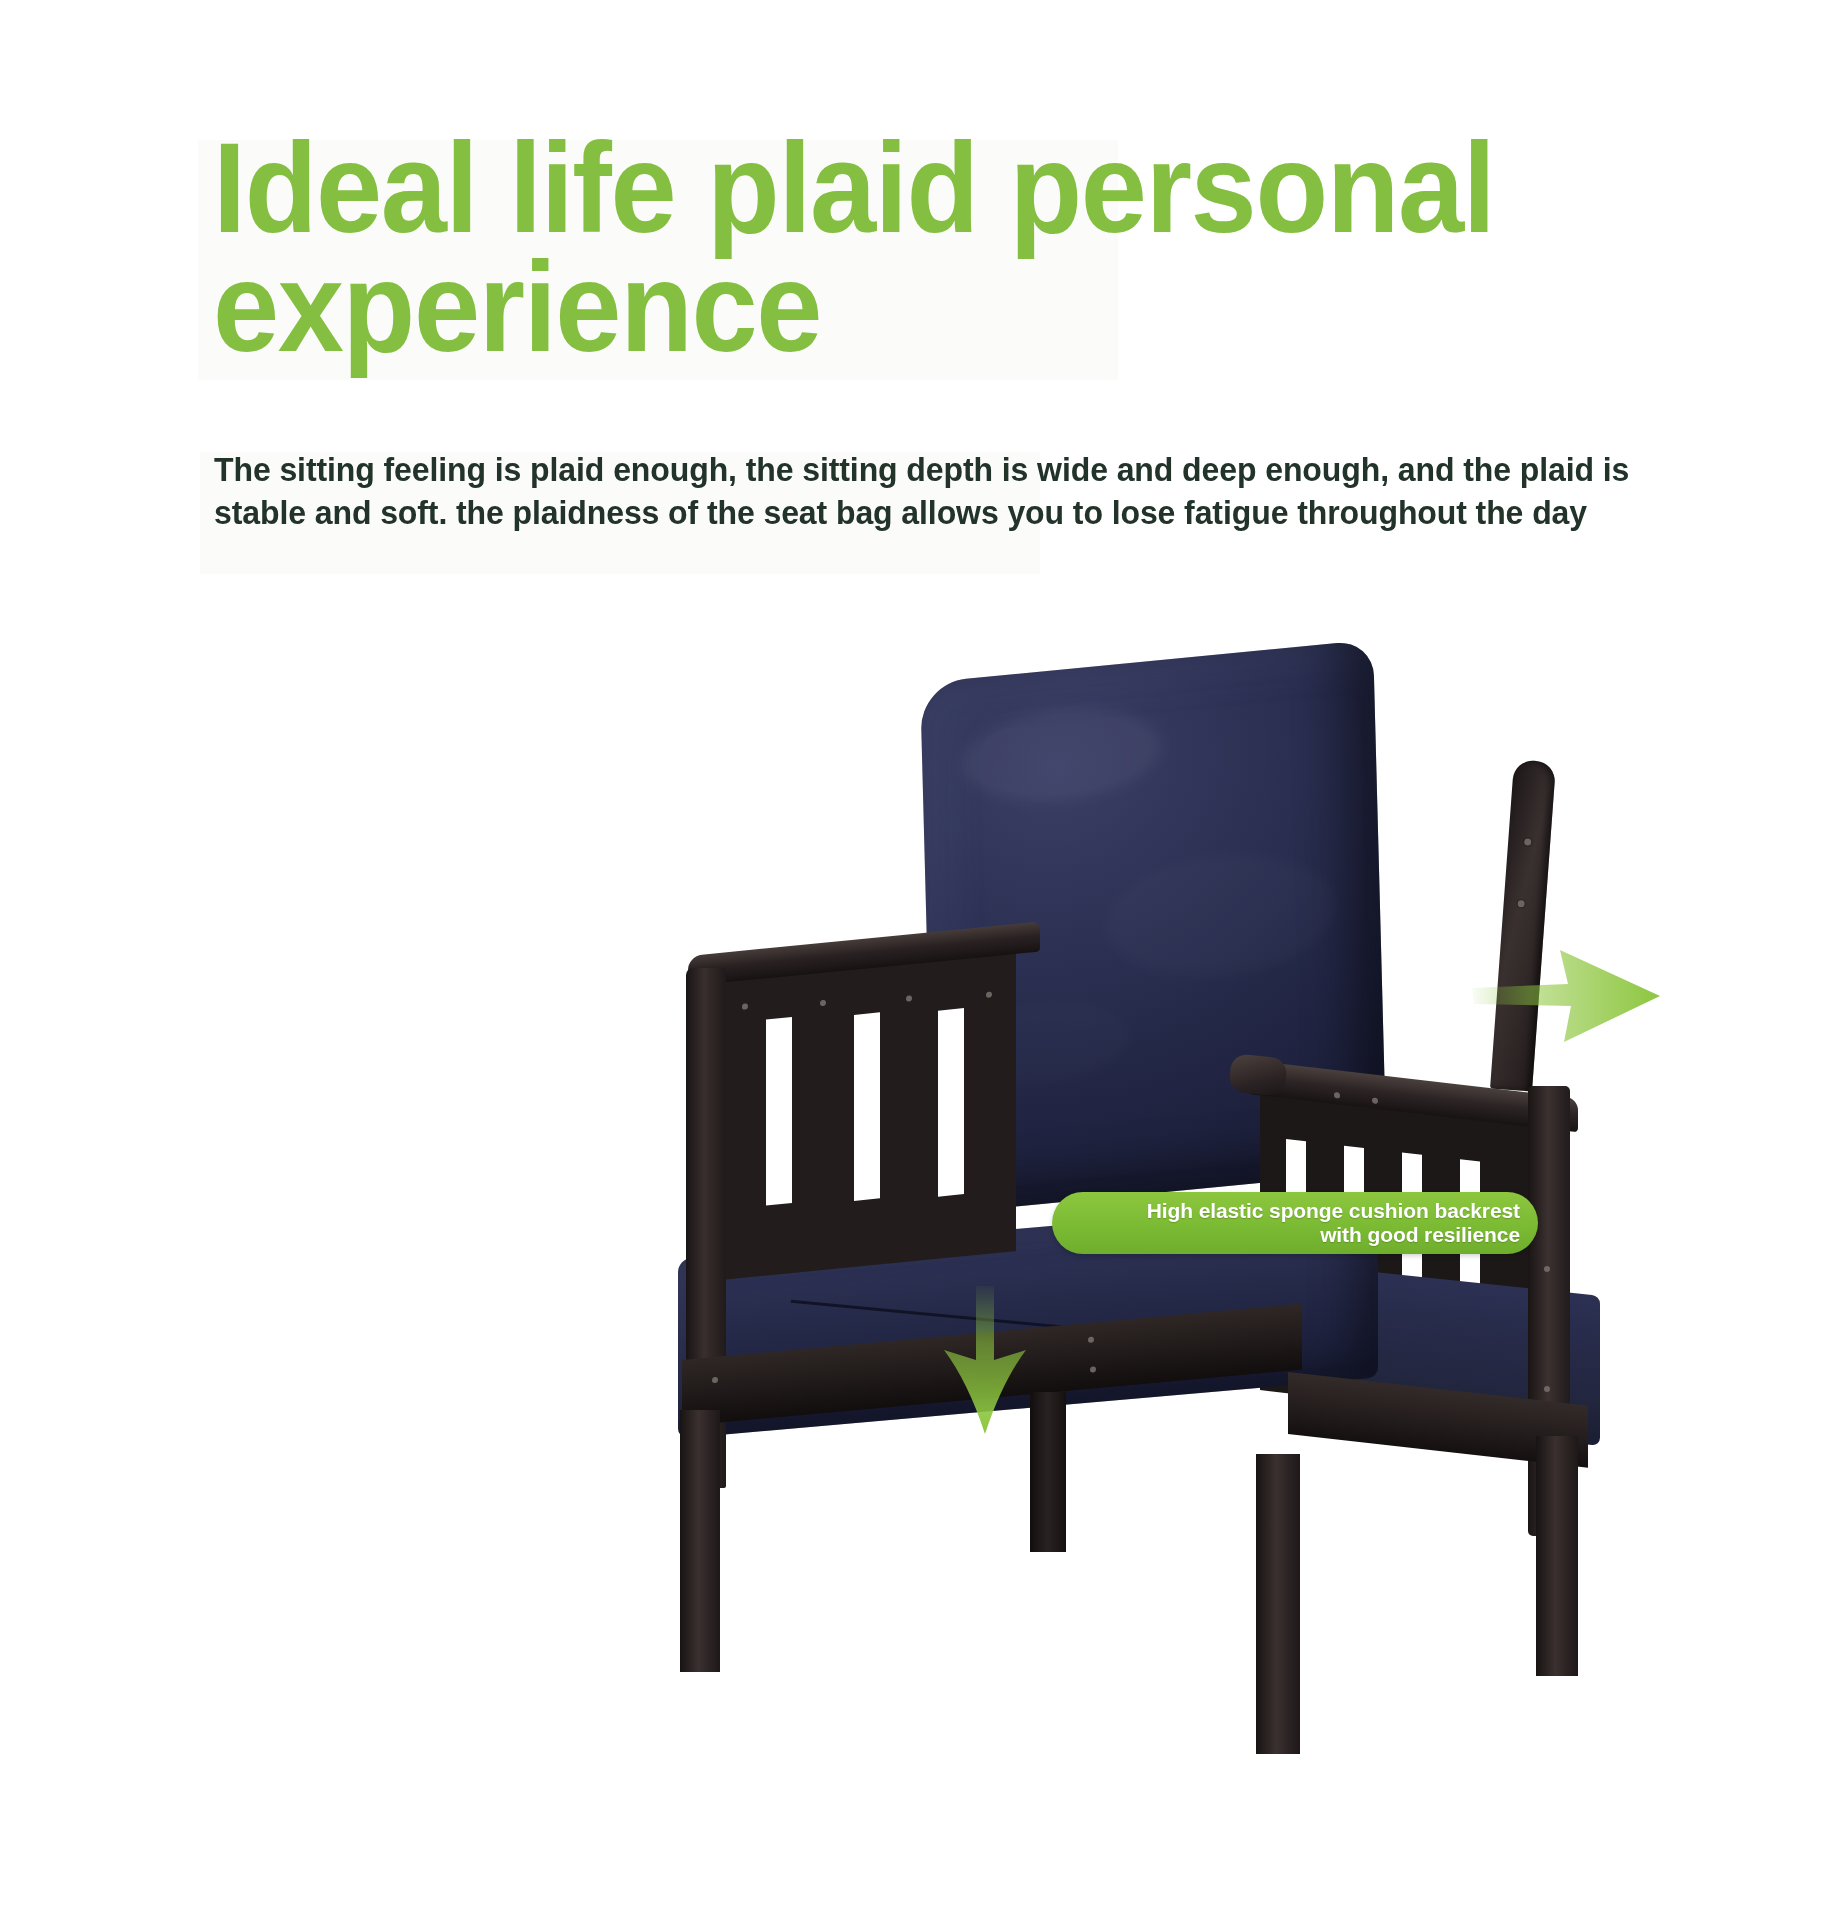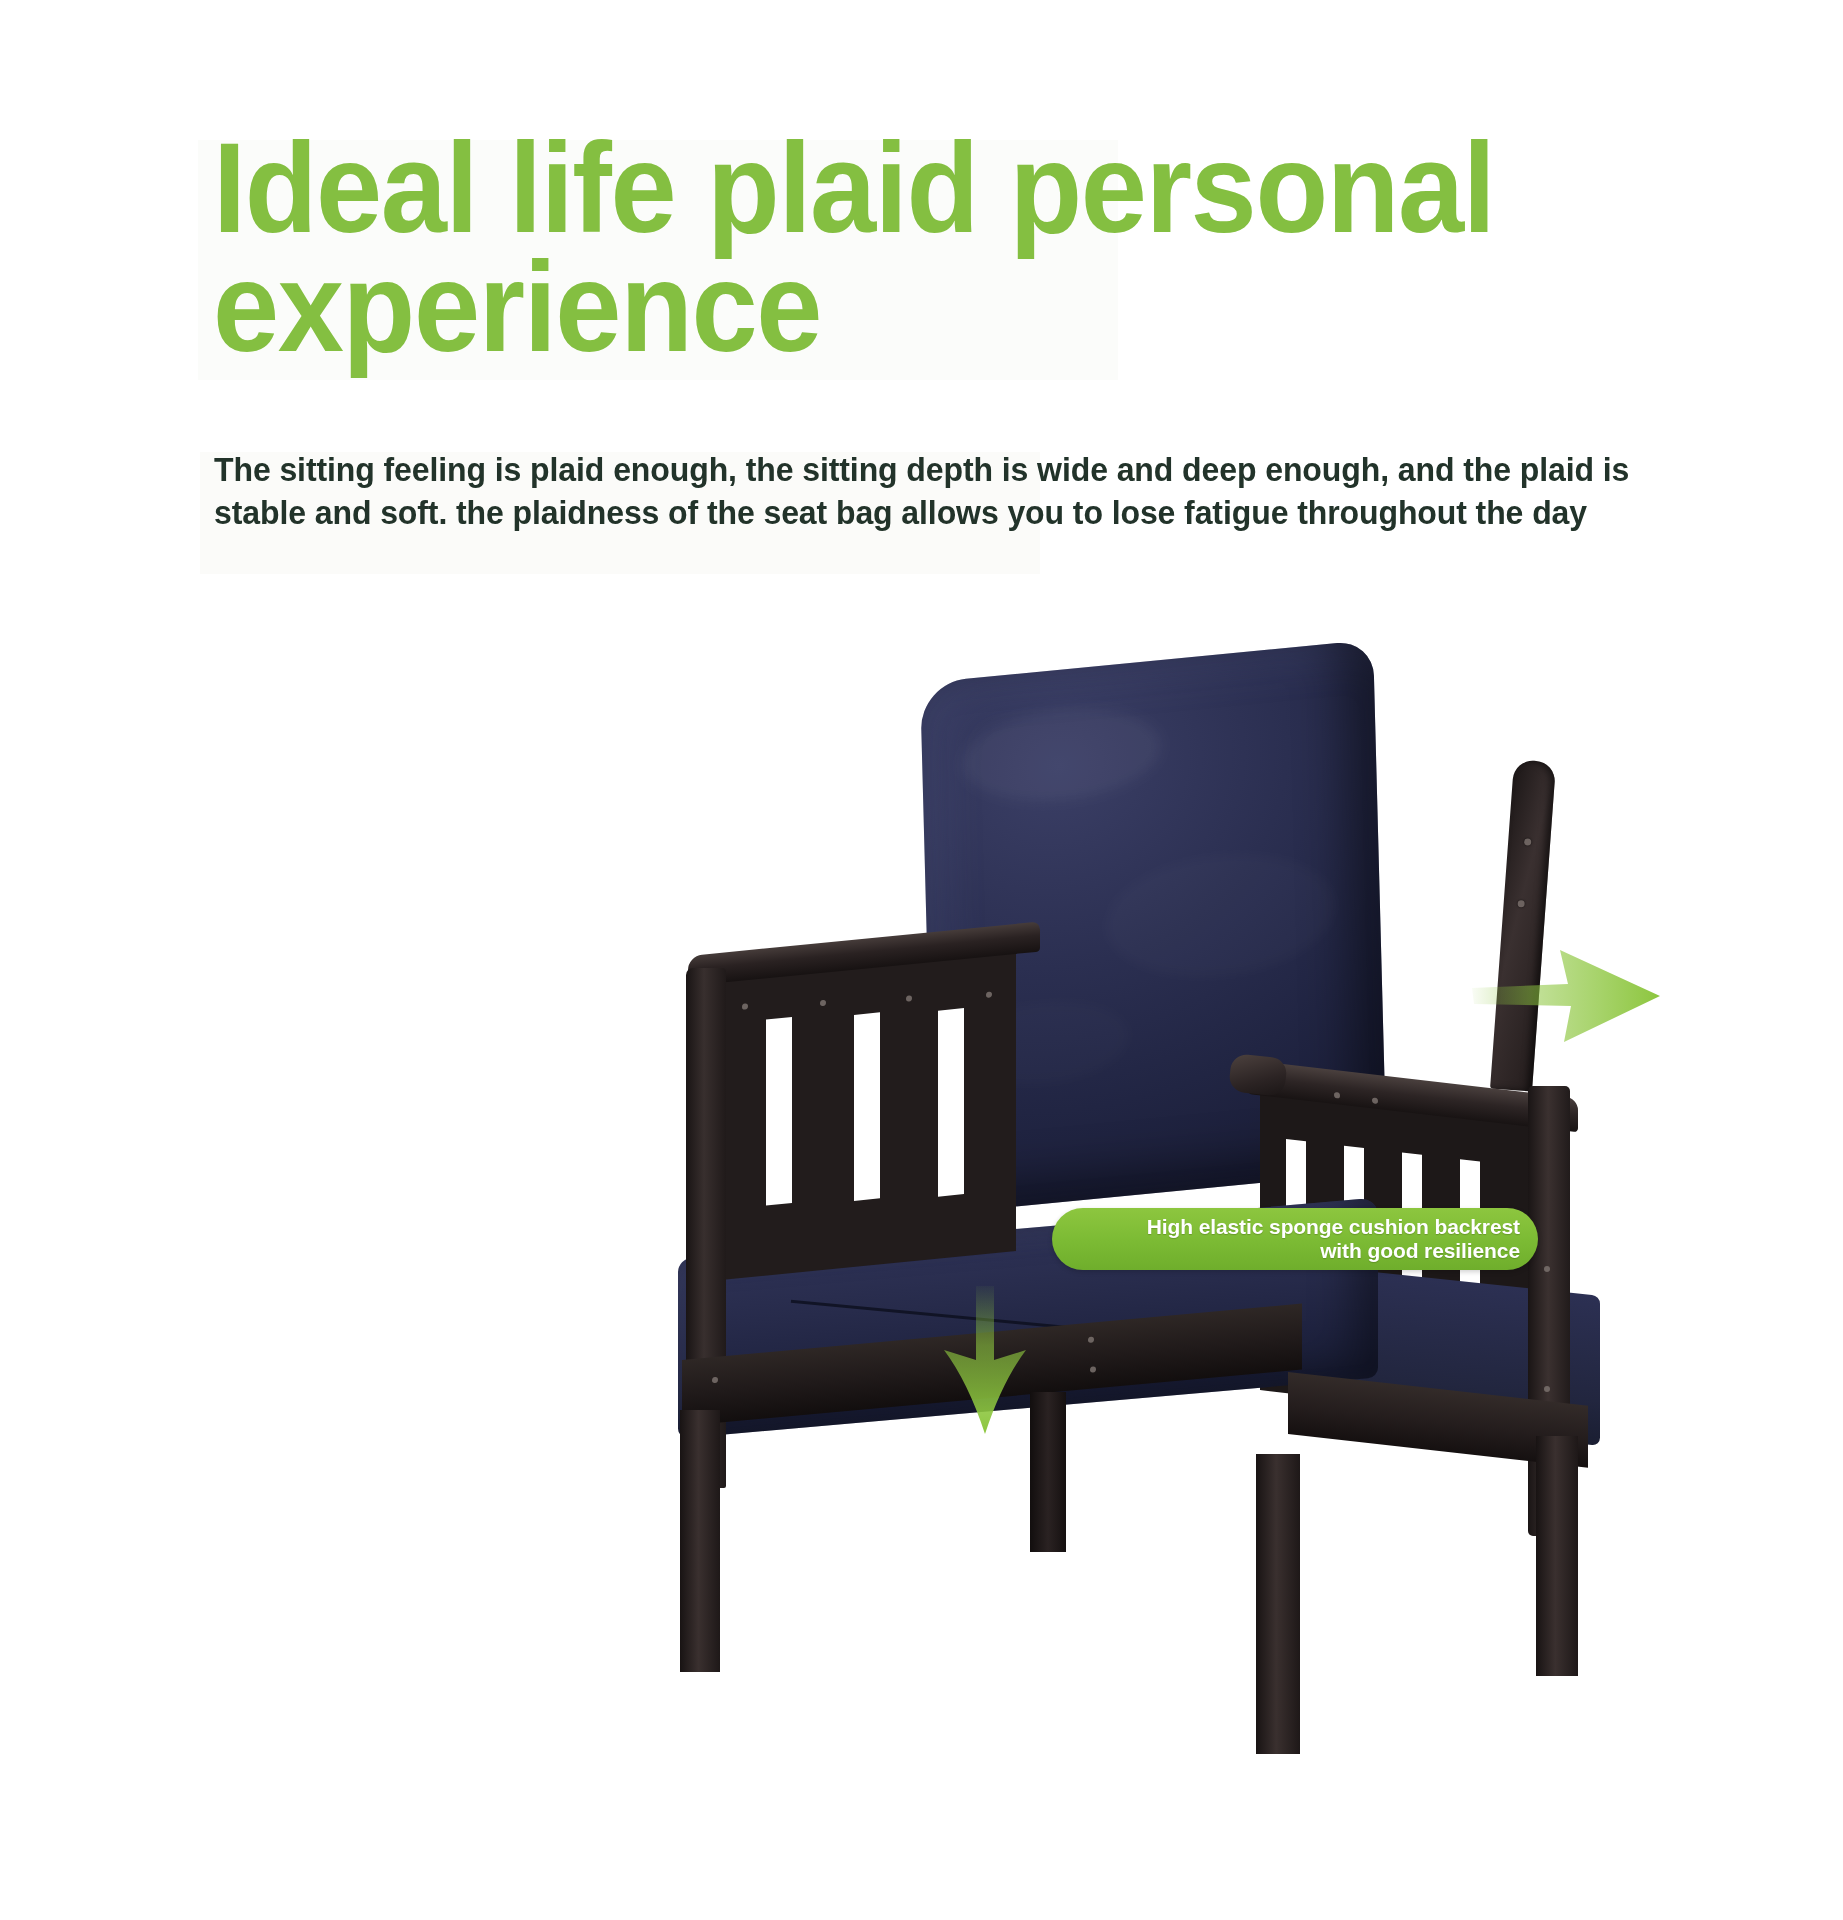--- a/index.html
+++ b/index.html
@@ -286,21 +286,20 @@
     width: 486px;
     height: 62px;
     border-radius: 31px;
     background: linear-gradient(180deg,#8dc63f 0%,#7cbb34 52%,#6fae2c 100%);
     box-shadow: 0 2px 5px rgba(0,0,0,.18);
     display: flex;
     align-items: center;
     justify-content: flex-end;
     box-sizing: border-box;
     padding: 0 18px 0 0;
-    margin-top: 16px;
   }
   .callout-pill span {
     display: block;
     color: #ffffff;
     font-family: "Liberation Sans Narrow", "Liberation Sans", sans-serif;
     font-size: 21px;
     font-weight: bold;
     line-height: 1.12;
     text-align: right;
     letter-spacing: -0.1px;

